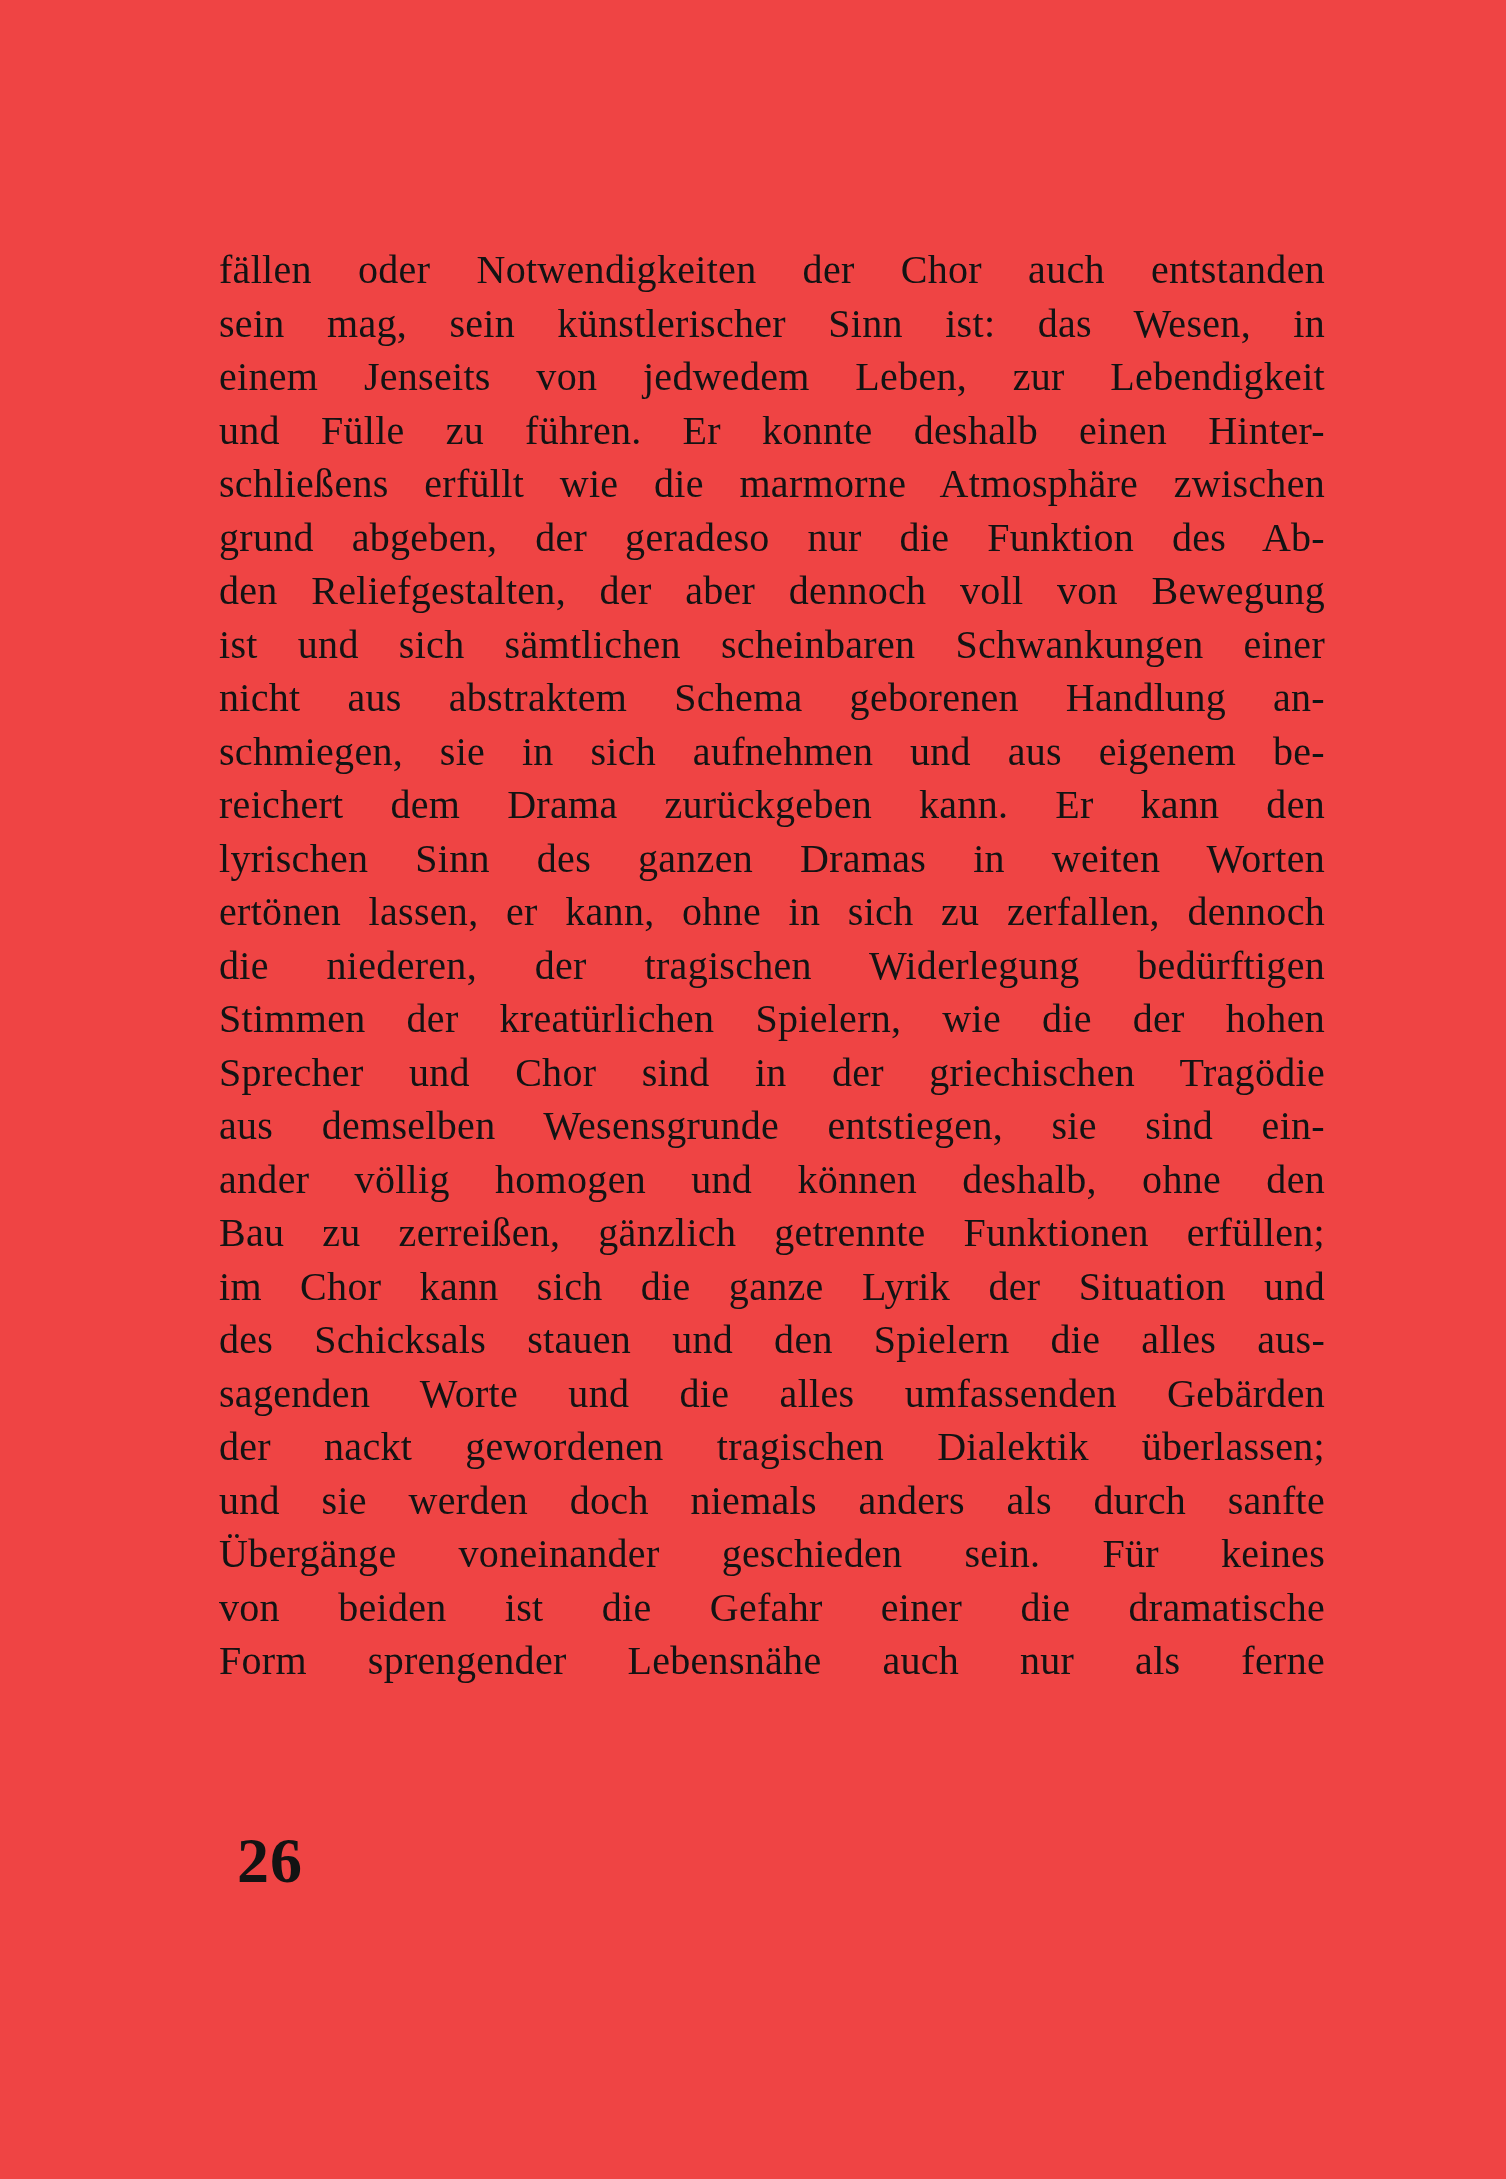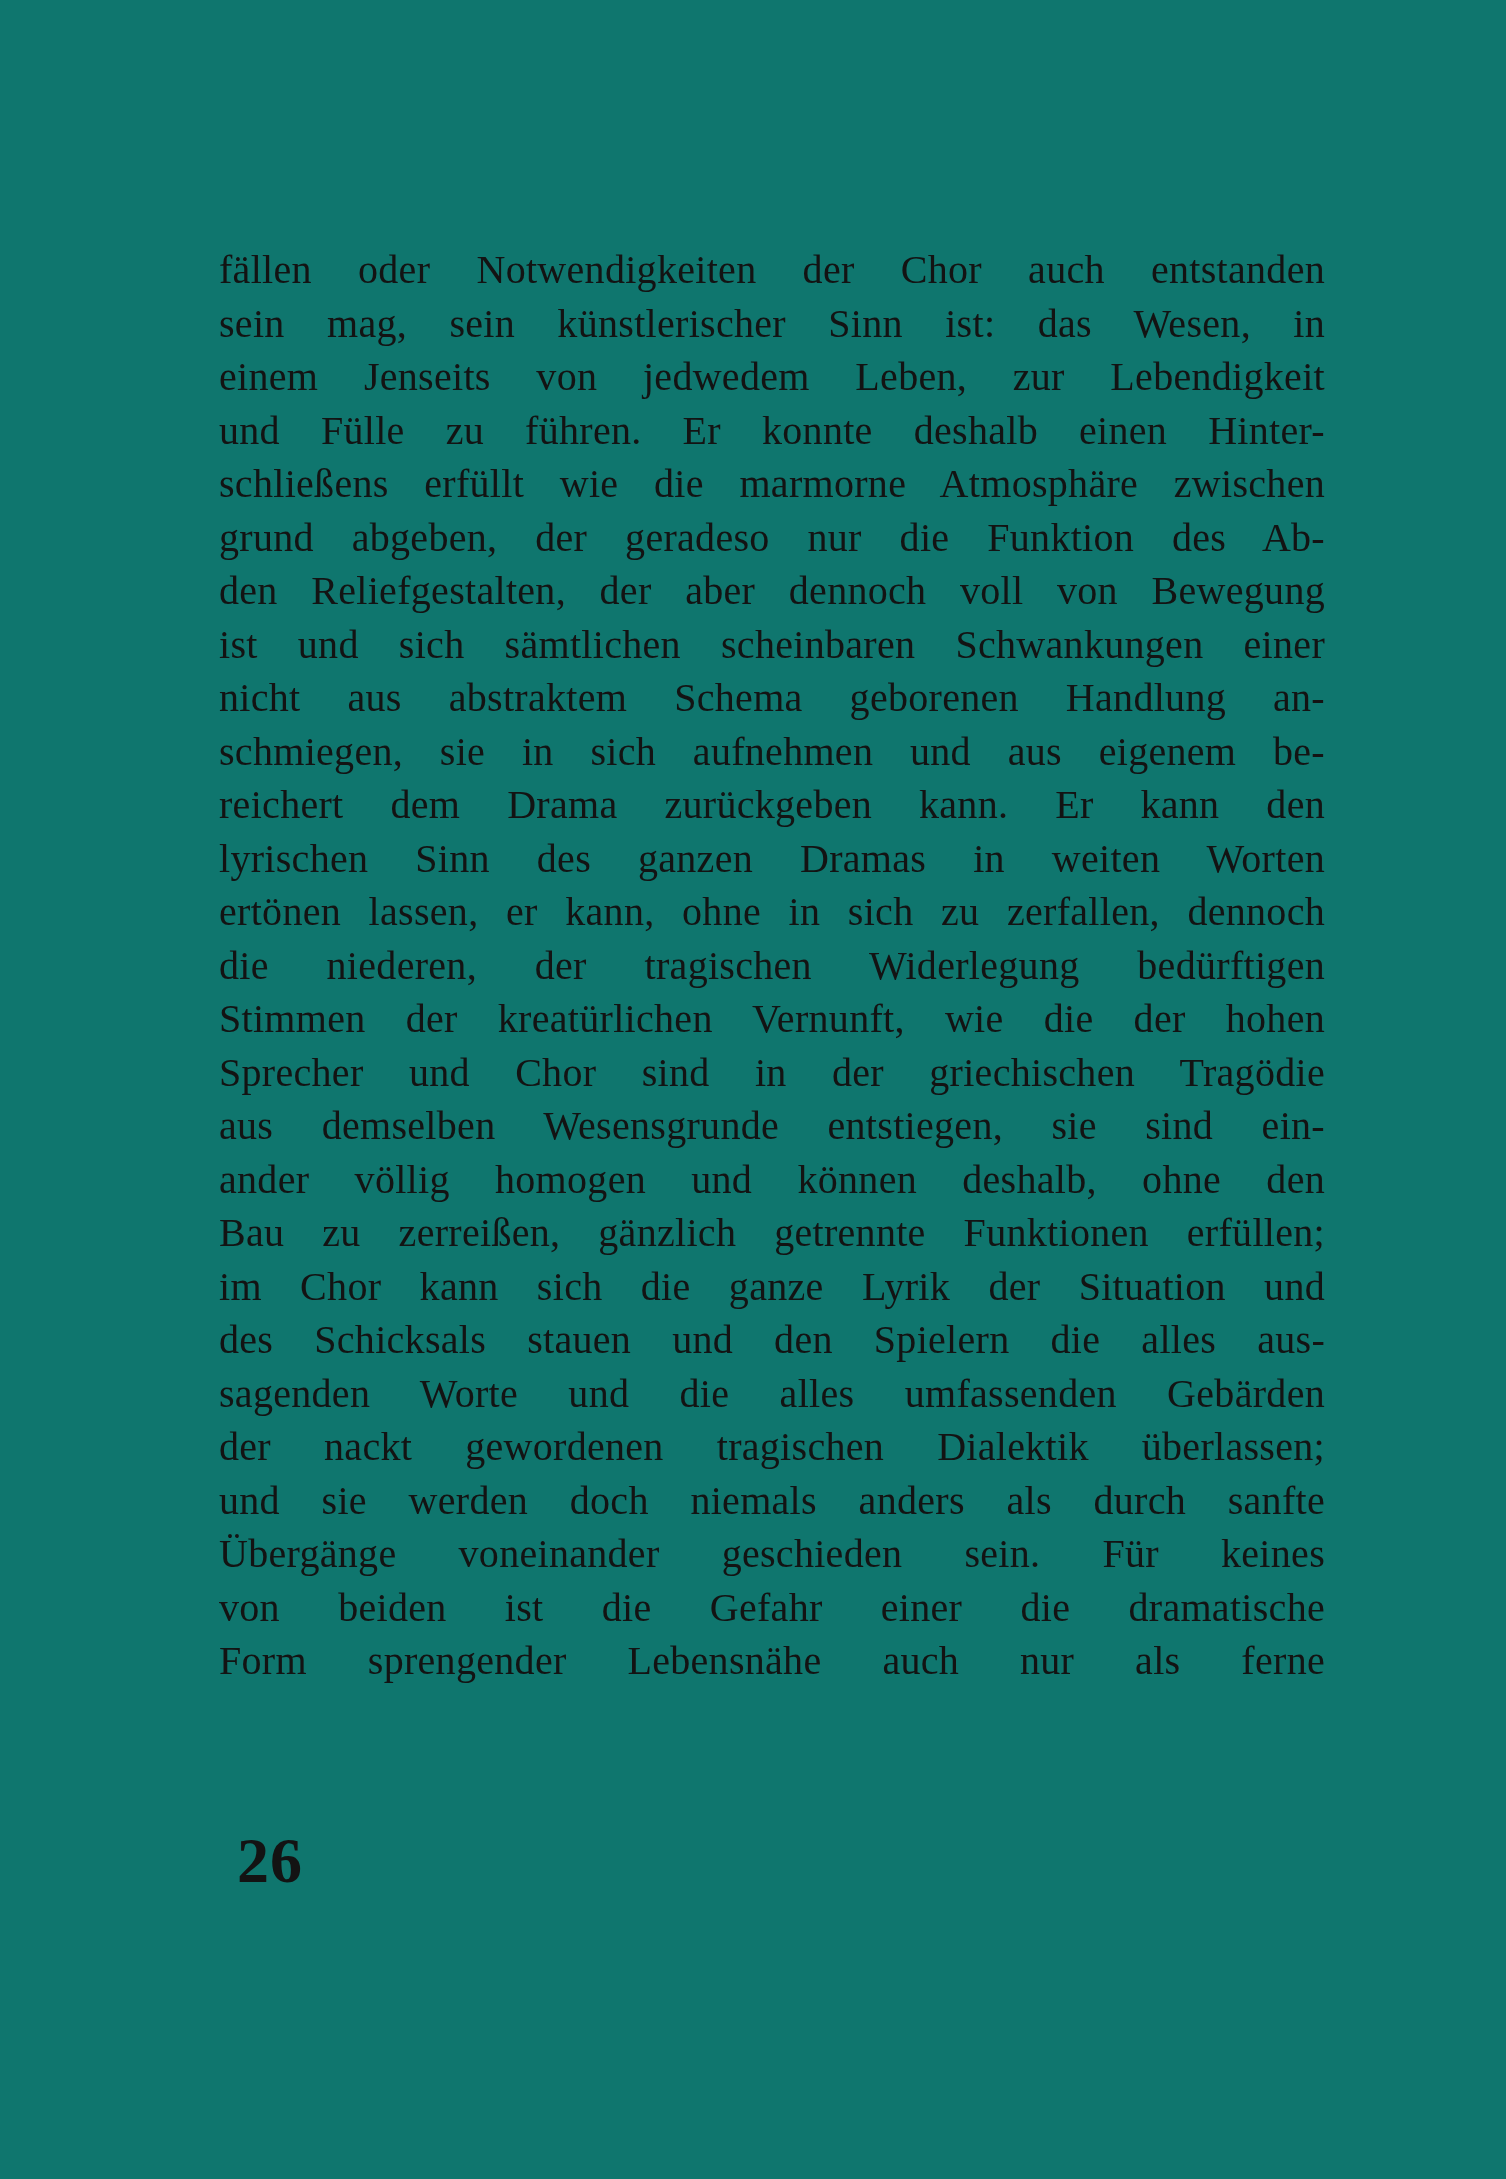--- a/index.html
+++ b/index.html
@@ -5,21 +5,21 @@
   html, body {
     margin: 0;
     padding: 0;
     background: #e8e8e8;
   }
   .page {
     position: relative;
     width: 1506px;
     height: 2179px;
     margin: 0 auto;
-    background: #0f766e;
+    background: #ef4444;
     font-family: "Liberation Serif", "DejaVu Serif", serif;
     color: #131313;
     overflow: hidden;
   }
   .text-block {
     position: absolute;
     left: 219px;
     top: 243px;
     width: 1106px;
   }
@@ -55,21 +55,21 @@
       <div class="line">schließens erfüllt wie die marmorne Atmosphäre zwischen</div>
       <div class="line">grund abgeben, der geradeso nur die Funktion des Ab-</div>
       <div class="line">den Reliefgestalten, der aber dennoch voll von Bewegung</div>
       <div class="line">ist und sich sämtlichen scheinbaren Schwankungen einer</div>
       <div class="line">nicht aus abstraktem Schema geborenen Handlung an-</div>
       <div class="line">schmiegen, sie in sich aufnehmen und aus eigenem be-</div>
       <div class="line">reichert dem Drama zurückgeben kann. Er kann den</div>
       <div class="line">lyrischen Sinn des ganzen Dramas in weiten Worten</div>
       <div class="line">ertönen lassen, er kann, ohne in sich zu zerfallen, dennoch</div>
       <div class="line">die niederen, der tragischen Widerlegung bedürftigen</div>
-      <div class="line">Stimmen der kreatürlichen Vernunft, wie die der hohen</div>
+      <div class="line">Stimmen der kreatürlichen Spielern, wie die der hohen</div>
       <div class="line">Sprecher und Chor sind in der griechischen Tragödie</div>
       <div class="line">aus demselben Wesensgrunde entstiegen, sie sind ein-</div>
       <div class="line">ander völlig homogen und können deshalb, ohne den</div>
       <div class="line">Bau zu zerreißen, gänzlich getrennte Funktionen erfüllen;</div>
       <div class="line">im Chor kann sich die ganze Lyrik der Situation und</div>
       <div class="line">des Schicksals stauen und den Spielern die alles aus-</div>
       <div class="line">sagenden Worte und die alles umfassenden Gebärden</div>
       <div class="line">der nackt gewordenen tragischen Dialektik überlassen;</div>
       <div class="line">und sie werden doch niemals anders als durch sanfte</div>
       <div class="line">Übergänge voneinander geschieden sein. Für keines</div>

